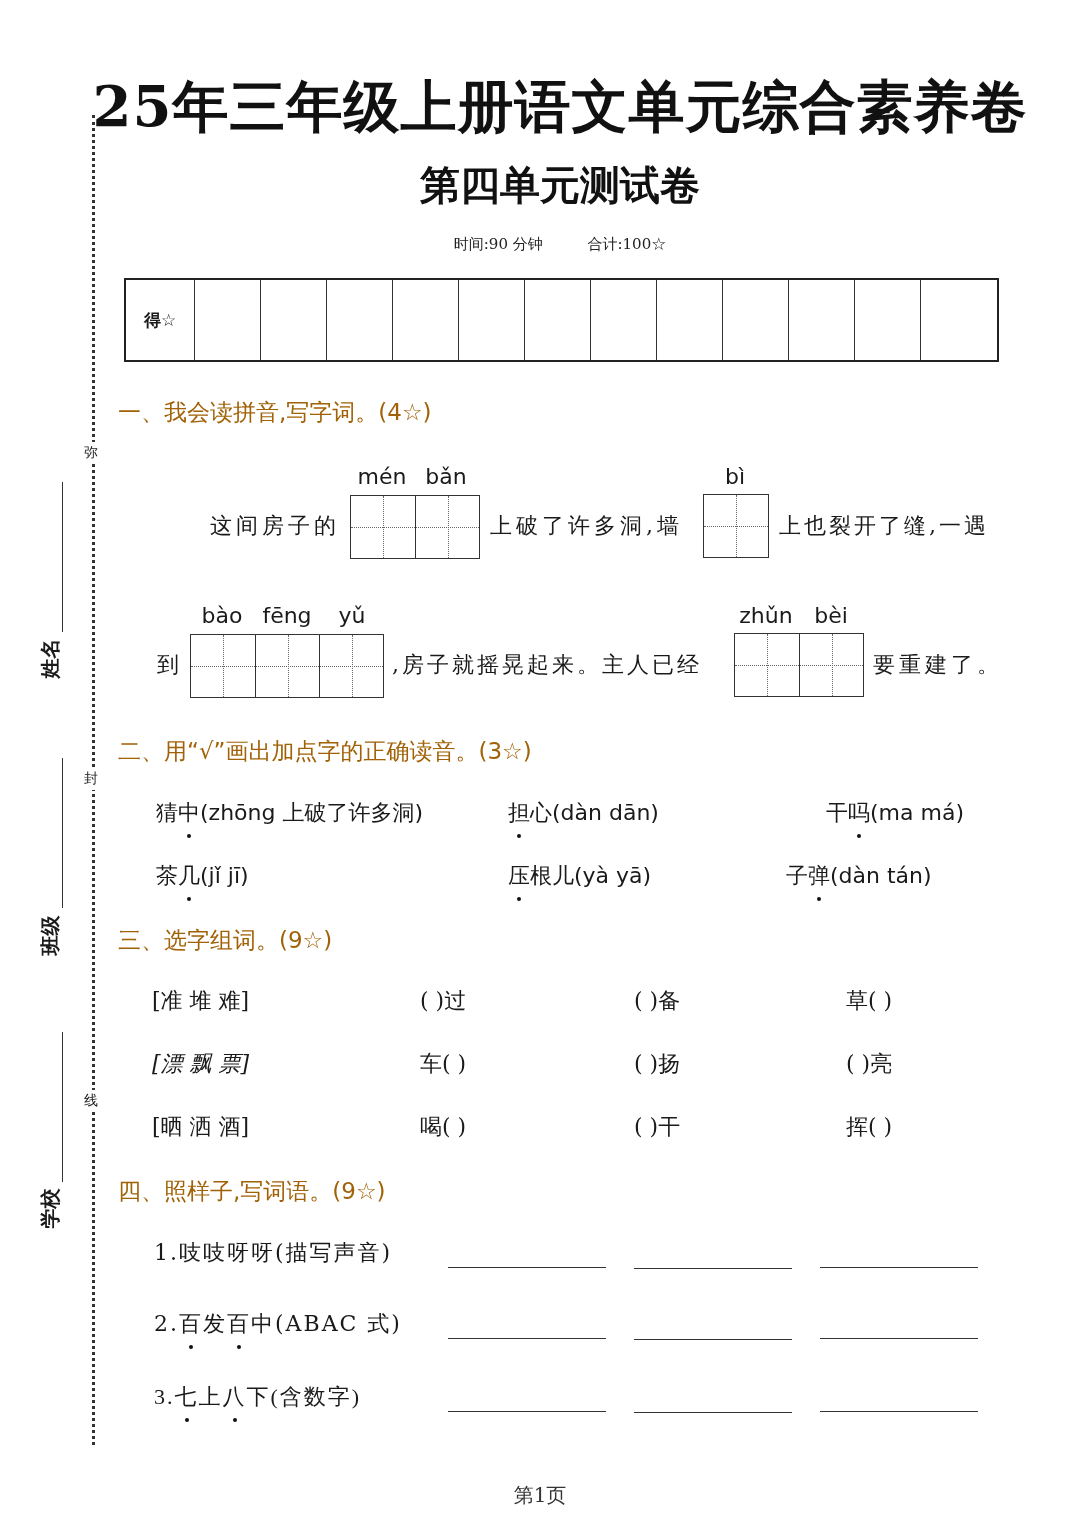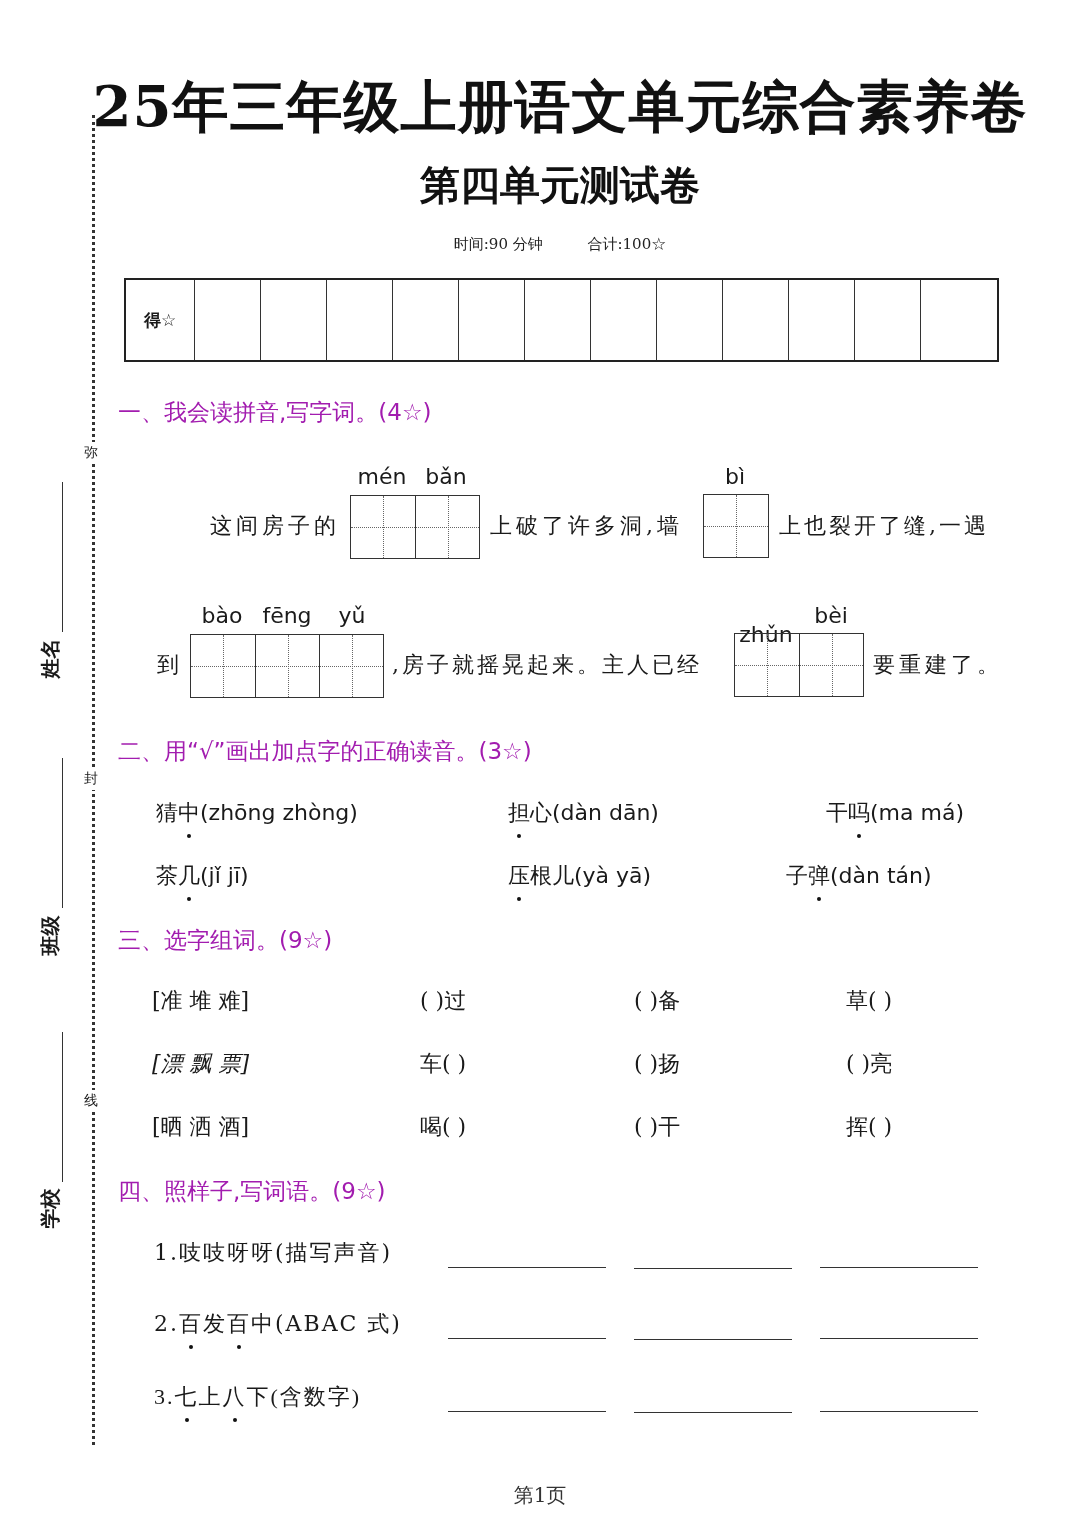--- a/index.html
+++ b/index.html
@@ -10,21 +10,21 @@
            font-family:"DejaVu Serif", serif; letter-spacing:1px; color:#111; white-space:nowrap; }
   .subtitle { left:0; width:1120px; top:158px; text-align:center; font-size:40px; font-weight:bold;
               font-family:"DejaVu Serif", serif; color:#111; }
   .meta { top:235px; left:0; width:1120px; text-align:center; font-size:15px; color:#222; }
   .meta span { margin:0 20px; }
   table.score { position:absolute; left:124px; top:278px; width:875px; height:84px; border-collapse:collapse;
                 border:2.5px solid #222; }
   table.score td { border:1.5px solid #333; text-align:center; font-size:17px; font-weight:bold;
                    font-family:"DejaVu Sans", sans-serif; height:41px; }
   table.score td.first { width:66px; }
-  .sec { left:118px; font-size:23px; color:#a21caf; font-family:"DejaVu Sans", sans-serif; white-space:nowrap; }
+  .sec { left:118px; font-size:23px; color:#a16207; font-family:"DejaVu Sans", sans-serif; white-space:nowrap; }
   .txt { font-size:22px; font-family:"DejaVu Serif", serif; white-space:nowrap; letter-spacing:4px; }
   .py { font-size:22px; font-family:"DejaVu Sans", sans-serif; white-space:nowrap; text-align:center; }
   .grid { display:flex; border:1.8px solid #333; }
   .cell { width:64px; height:62px; position:relative; box-sizing:border-box; }
   .cell + .cell { border-left:1.8px solid #333; }
   .cell::before { content:""; position:absolute; left:50%; top:0; bottom:0; border-left:1.5px dotted #666; }
   .cell::after { content:""; position:absolute; top:50%; left:0; right:0; border-top:1.5px dotted #666; }
   .q2 { font-size:22px; white-space:nowrap; font-family:"DejaVu Sans", sans-serif; }
   .q2 .hz { font-family:"DejaVu Serif", serif; }
   .dot { position:relative; display:inline-block; }
@@ -100,32 +100,32 @@
 <div class="abs txt" style="left:157px; top:650px;">到</div>
 <div class="abs py" style="left:190px; top:603px; width:64px;">bào</div>
 <div class="abs py" style="left:255px; top:603px; width:64px;">fēng</div>
 <div class="abs py" style="left:320px; top:603px; width:64px;text-align:center;">yǔ</div>
 <div class="abs grid" style="left:190px; top:634px;">
   <div class="cell"></div>
   <div class="cell"></div>
   <div class="cell"></div>
 </div>
 <div class="abs txt" style="left:392px; top:650px; letter-spacing:3px;">,房子就摇晃起来。主人已经</div>
-<div class="abs py" style="left:734px; top:603px; width:64px;margin-top:19px;">zhǔn</div>
+<div class="abs py" style="left:734px; top:603px; width:64px;">zhǔn</div>
 <div class="abs py" style="left:799px; top:603px; width:64px;">bèi</div>
 <div class="abs grid" style="left:734px; top:633px;">
   <div class="cell"></div>
   <div class="cell"></div>
 </div>
 <div class="abs txt" style="left:873px; top:650px;">要重建了。</div>
 
 <div class="abs sec" style="top:736px;">二、用“√”画出加点字的正确读音。(3☆)</div>
 
 <div class="abs q2" style="left:156px; top:798px;">
-  <span class="hz">猜</span><span class="hz dot">中</span><span>(zhōng   zhòng)</span>
+  <span class="hz">猜</span><span class="hz dot">中</span><span>(zhōng   上破了许多洞)</span>
 </div>
 <div class="abs q2" style="left:508px; top:798px;">
   <span class="hz dot">担</span><span class="hz">心</span><span>(dàn   dān)</span>
 </div>
 <div class="abs q2" style="left:786px; top:798px;margin-left:40px;">
   <span class="hz">干</span><span class="hz dot">吗</span><span>(ma   má)</span>
 </div>
 <div class="abs q2" style="left:156px; top:861px;">
   <span class="hz">茶</span><span class="hz dot">几</span><span>(jǐ   jī)</span>
 </div>

